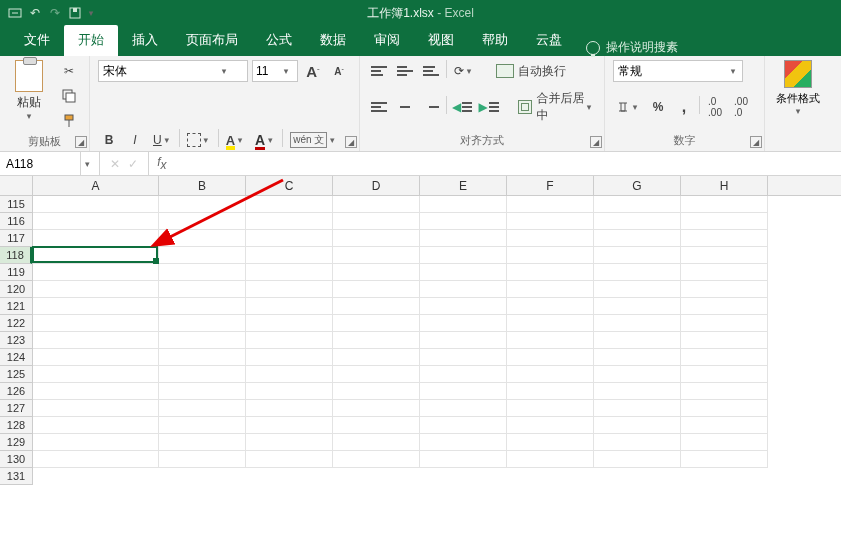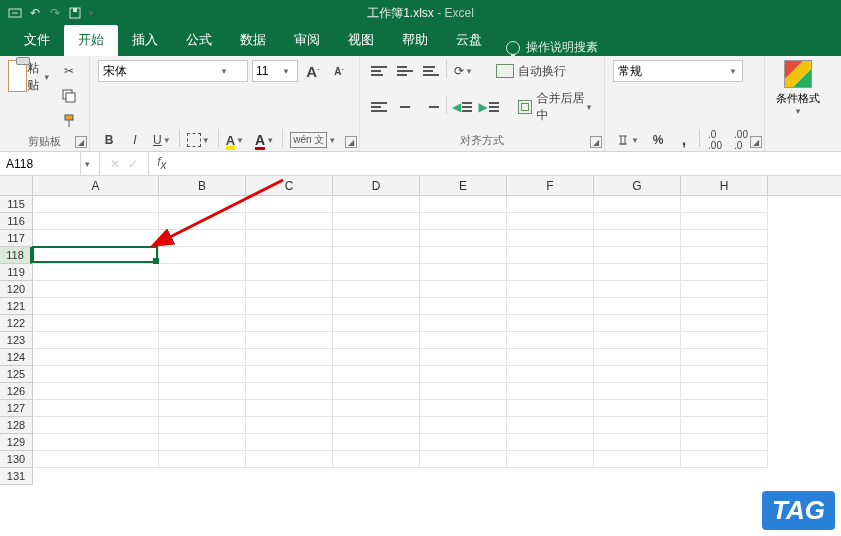--- a/index.html
+++ b/index.html
@@ -16,21 +16,21 @@
 .tell-me{display:flex;align-items:center;color:#d9ecdf;margin-left:10px;gap:6px}
 .bulb{width:14px;height:14px;border:1px solid #d9ecdf;border-radius:50%;position:relative}
 .bulb::after{content:"";position:absolute;bottom:-3px;left:4px;width:4px;height:3px;background:#d9ecdf}
 .ribbon{height:96px;background:#f3f3f3;border-bottom:1px solid #d4d4d4;display:flex}
 .group{border-right:1px solid #e1e1e1;padding:4px 8px 0;display:flex;flex-direction:column;justify-content:space-between;position:relative}
 .group-label{text-align:center;color:#666;font-size:11px;padding:2px 0 3px}
 .dlauncher{position:absolute;right:2px;bottom:3px;width:12px;height:12px;border:1px solid #999;color:#666;font-size:8px;display:flex;align-items:center;justify-content:center}
 .row{display:flex;align-items:flex-start;gap:4px}
 .btn{height:22px;min-width:22px;display:flex;align-items:center;justify-content:center;padding:0 3px;border-radius:2px;cursor:pointer;color:#444}
 .dd{width:10px;color:#666;font-size:9px;text-align:center}
-.clipboard .big{display:flex;flex-direction:row;align-items:center;width:42px}
+.clipboard .big{display:flex;flex-direction:column;align-items:center;width:42px}
 .clip-icon{width:28px;height:32px;background:#fff;border:1px solid #c8985a;position:relative;margin-bottom:2px}
 .clip-icon::before{content:"";position:absolute;top:-4px;left:7px;width:12px;height:6px;border:1px solid #888;border-radius:2px;background:#ddd}
 .paste-label{font-size:12px;color:#333}
 .font-box,.size-box{border:1px solid #c7c7c7;background:#fff;height:22px;display:flex;align-items:center}
 .font-box{width:150px}
 .font-box input{border:none;width:120px;padding:0 4px;font-size:12px;outline:none}
 .size-box{width:46px}
 .size-box input{border:none;width:28px;padding:0 3px;font-size:12px;text-align:left;outline:none}
 .a-big{font-size:15px;font-weight:bold}
 .a-small{font-size:10px;font-weight:bold}
@@ -101,20 +101,21 @@
   </div>
   <div class="tb-title">
     <span>工作簿1.xlsx</span><span class="dim"> - </span><span class="dim">Excel</span>
   </div>
 </div>
 
 <div class="tabs">
   <div class="tab file">文件</div>
   <div class="tab active">开始</div>
   <div class="tab">插入</div>
+  <div class="tab">页面布局</div>
   <div class="tab">公式</div>
   <div class="tab">数据</div>
   <div class="tab">审阅</div>
   <div class="tab">视图</div>
   <div class="tab">帮助</div>
   <div class="tab">云盘</div>
   <div class="tell-me">
     <div class="bulb"></div>
     <span>操作说明搜素</span>
   </div>
@@ -295,20 +296,21 @@
             <path d="M3 3h8M3 11h8M5 3v8h4V3" stroke="#555" fill="none"></path>
           </svg>
           <span class="dd">▾</span>
         </div>
       <div class="btn" style="font-weight:bold">%</div>
       <div class="btn" style="font-weight:bold;font-size:16px">,</div>
       <div style="width:1px;height:18px;background:#d0d0d0"></div>
       <div class="btn" style="font-size:10px">.0<br>.00</div>
       <div class="btn" style="font-size:10px">.00<br>.0</div>
     </div>
+    <div class="group-label">数字</div>
     <div class="dlauncher">◢</div>
   </div>
 
   <div class="group" style="width:62px;border-right:none">
     <div class="cf-big">
       <div class="cf-icon"></div>
       <div style="font-size:11px;margin-top:3px">条件格式</div>
       <div class="dd">▾</div>
     </div>
   </div>
@@ -527,14 +529,13 @@
     <defs>
         <marker id="ah" markerWidth="10" markerHeight="10" refX="2" refY="3" orient="auto">
           <path d="M0,0 L0,6 L8,3 z" fill="#e30000"></path>
         </marker>
       </defs>
     <line stroke="#e30000" stroke-width="3" marker-end="url(#ah)" x1="283" y1="4" x2="166" y2="63"></line>
   </svg>
 </div>
 
 <div class="watermark">
-  <div class="wm-tag">TAG</div>
 </div>
 
 </body></html>

